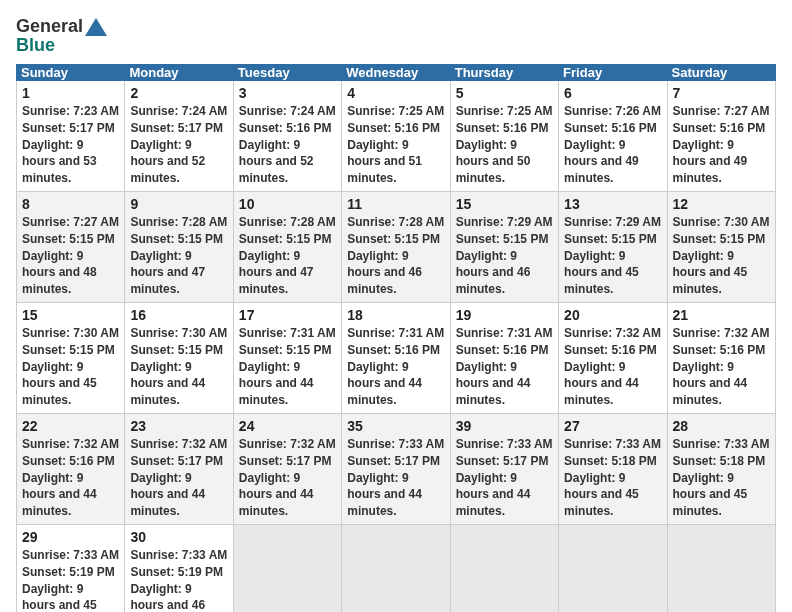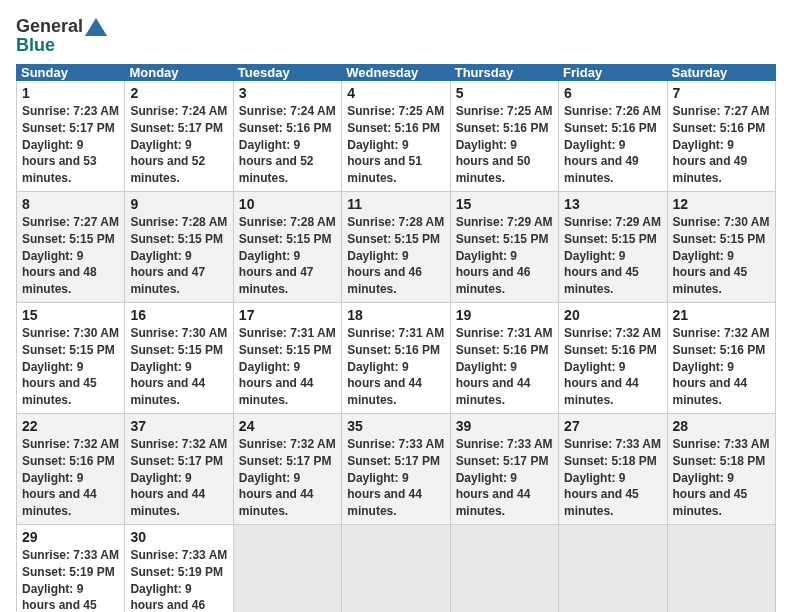--- a/index.html
+++ b/index.html
@@ -290,21 +290,21 @@
       <tr>
         <td>
           <span class="day-number">22</span>
           <div class="day-info">
             <span>Sunrise: 7:32 AM</span><br>
             <span>Sunset: 5:16 PM</span><br>
             <span>Daylight: 9 hours and 44 minutes.</span>
           </div>
         </td>
         <td>
-          <span class="day-number">37</span>
+          <span class="day-number">23</span>
           <div class="day-info">
             <span>Sunrise: 7:32 AM</span><br>
             <span>Sunset: 5:17 PM</span><br>
             <span>Daylight: 9 hours and 44 minutes.</span>
           </div>
         </td>
         <td>
           <span class="day-number">24</span>
           <div class="day-info">
             <span>Sunrise: 7:32 AM</span><br>

